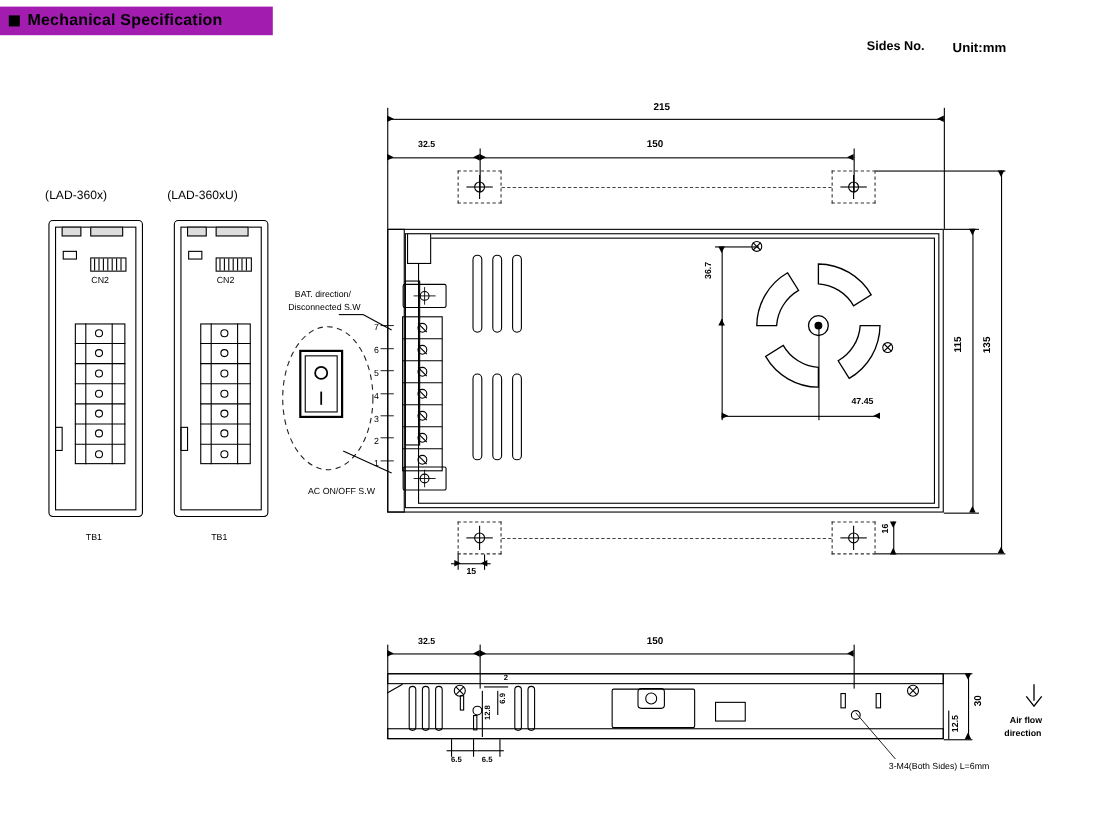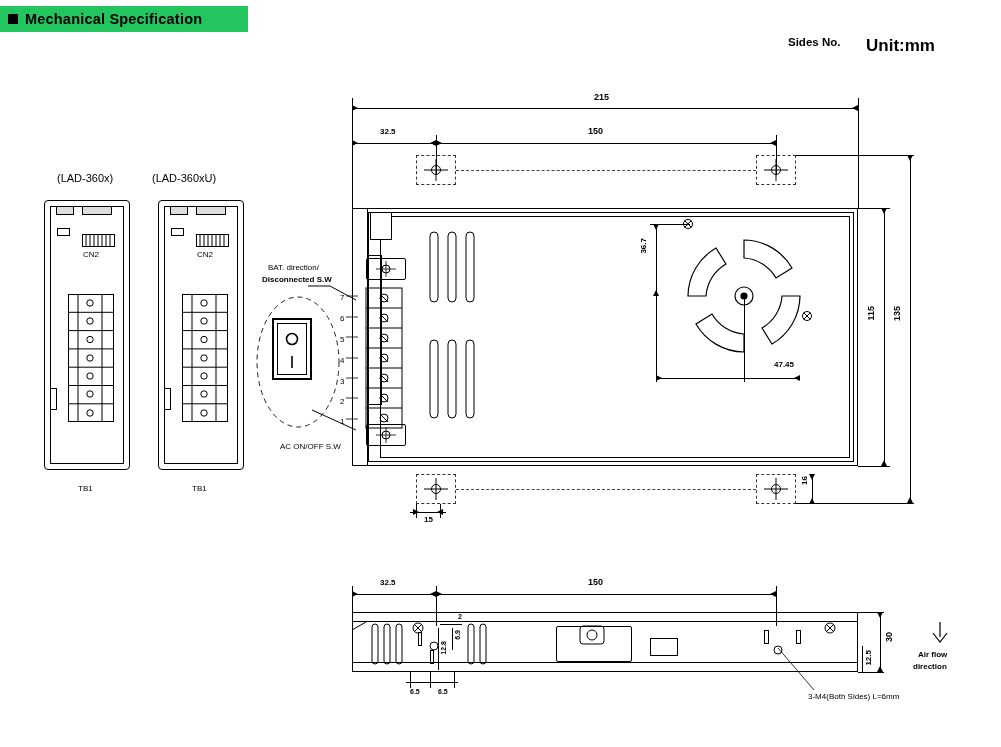--- a/index.html
+++ b/index.html
@@ -13,42 +13,42 @@
     position: relative;
     overflow: hidden;
   }
   .page { position: absolute; inset: 0; }
 
   
   .section-header {
     position: absolute;
     left: 0; top: 6px;
     width: 248px; height: 26px;
-    background: #22c55e;
+    background: #a21caf;
     display: flex;
     align-items: center;
     padding-left: 8px;
   }
   .section-header .sq {
     width: 10px; height: 10px;
     background: #000;
     margin-right: 7px;
   }
   .section-header .ttl {
     font-size: 14.5px;
     font-weight: bold;
     letter-spacing: .2px;
   }
   .case-no {
     position: absolute; left: 788px; top: 36px;
     font-size: 11.5px; font-weight: bold;
   }
   .unit-mm {
     position: absolute; left: 866px; top: 36px;
-    font-size: 17px; font-weight: bold;
+    font-size: 12px; font-weight: bold;
   }
 
   
   .lbl { position: absolute; font-size: 9px; white-space: nowrap; }
   .lbl.b { font-weight: bold; }
   .lbl.s8 { font-size: 8px; }
   .lbl.s7 { font-size: 7px; }
   .lbl.vert { writing-mode: vertical-rl; text-orientation: mixed; }
   .lbl.vert.flip { transform: rotate(180deg); }
 
@@ -83,21 +83,21 @@
 
 <div class="page">
 
   <div class="section-header">
     <span class="sq"></span>
     <span class="ttl">Mechanical Specification</span>
   </div>
   <div class="case-no">Sides No.</div>
   <div class="unit-mm">Unit:mm</div>
 
-  <div class="sv-title" style="left:57px; top:172px;text-align:center;">(LAD-360x)</div>
+  <div class="sv-title" style="left:41px; top:172px;text-align:center;">(LAD-360x)</div>
 
   <div class="sv-body" style="left:44px; top:200px; width:86px; height:270px;"></div>
 
   <div class="box" style="left:50px; top:206px; width:74px; height:258px;"></div>
 
   <div class="box" style="left:56px; top:206px; width:18px; height:9px; background:#ddd;"></div>
   <div class="box" style="left:82px; top:206px; width:30px; height:9px; background:#ddd;"></div>
 
   <div class="cn2-box" style="left:82px; top:234px; width:33px; height:13px;"></div>
   <svg style="left:82px; top:234px; width:33px; height:13px;">
@@ -183,21 +183,21 @@
         <circle cx="22" cy="100" r="3.2"></circle>
       <circle cx="22" cy="119" r="3.2"></circle>
     </g>
   </svg>
 
   <div class="box" style="left:164px; top:388px; width:7px; height:22px;"></div>
 
   <div class="lbl s8" style="left:192px; top:484px;">TB1</div>
 
   <div class="lbl s8" style="left:268px; top:263px;">BAT. direction/</div>
-  <div class="lbl s8" style="left:262px; top:275px;font-weight:bold;">Disconnected S.W</div>
+  <div class="lbl s8" style="left:262px; top:275px;">Disconnected S.W</div>
 
   <svg style="left:248px; top:288px; width:100px; height:148px;">
     <ellipse cx="50" cy="74" rx="41" ry="65" fill="none" stroke="#222" stroke-width="1" stroke-dasharray="5,4"></ellipse>
   </svg>
 
   <div class="box" style="left:272px; top:318px; width:40px; height:62px; border-width:2px;"></div>
   <div class="box" style="left:277px; top:323px; width:30px; height:52px; background:#fff;"></div>
   <svg style="left:277px; top:323px; width:30px; height:52px;">
     <circle cx="15" cy="16" r="5.5" fill="none" stroke="#000" stroke-width="1.6"></circle>
     <line x1="15" y1="33" x2="15" y2="45" stroke="#000" stroke-width="1.6"></line>

